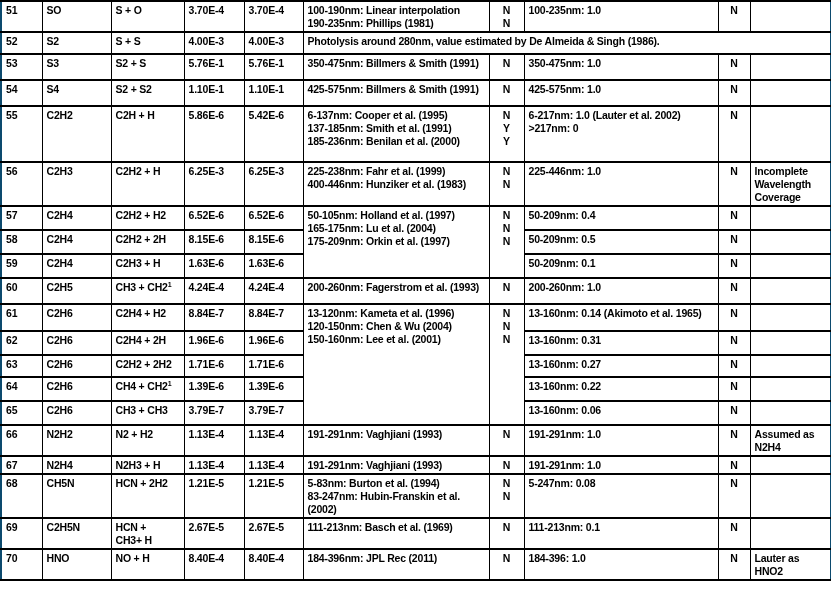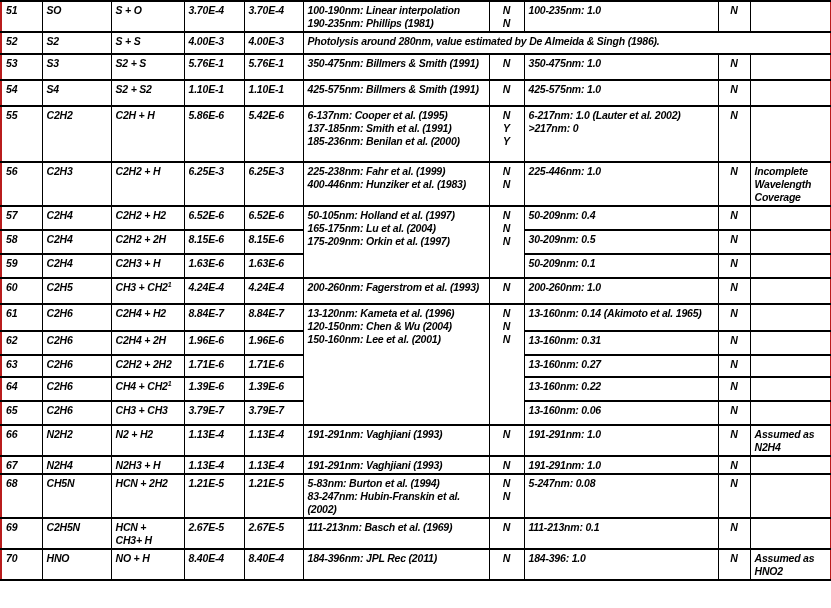--- a/index.html
+++ b/index.html
@@ -3,21 +3,21 @@
 <meta charset="utf-8">
 <style>
   * { box-sizing: border-box; }
   html, body { margin: 0; padding: 0; background: #ffffff; }
   .page {
     width: 831px; height: 608px; overflow: hidden; background: #fff;
     font-family: "Liberation Sans", sans-serif;
   }
   table.phot {
     border-collapse: collapse; table-layout: fixed;
-    width: 830px; border: 2px solid #b91c1c; font-style: italic;
+    width: 830px; border: 2px solid #0c4a6e;
   }
   table.phot td {
     border: 1px solid #000;
     border-top-width: 2px; border-bottom-width: 2px;
     vertical-align: top;
     padding: 2px 4px 1px 4px;
     font-family: "Liberation Sans", sans-serif;
     font-weight: 700;
     font-size: 10.5px;
     line-height: 13px;
@@ -275,21 +275,21 @@
           <td class="c-prod">
             <div class="line">C2H2 + 2H</div>
           </td>
           <td class="c-rate">
             <div class="line">8.15E-6</div>
           </td>
           <td class="c-rate">
             <div class="line">8.15E-6</div>
           </td>
           <td class="c-yield">
-            <div class="line">30-209nm: 0.5</div>
+            <div class="line">50-209nm: 0.5</div>
           </td>
           <td class="c-yflag">
             <div class="line">N</div>
           </td>
           <td class="c-notes"></td>
         </tr>
         <tr style="height: 24px;">
           <td class="c-num">
             <div class="line">59</div>
           </td>
@@ -620,18 +620,18 @@
           <td class="c-flag" rowspan="1">
             <div class="line">N</div>
           </td>
           <td class="c-yield">
             <div class="line">184-396: 1.0</div>
           </td>
           <td class="c-yflag">
             <div class="line">N</div>
           </td>
           <td class="c-notes">
-            <div class="line">Assumed as HNO2</div>
+            <div class="line">Lauter as HNO2</div>
           </td>
         </tr>
       </tbody>
   </table>
 </div>
 
 </body></html>

